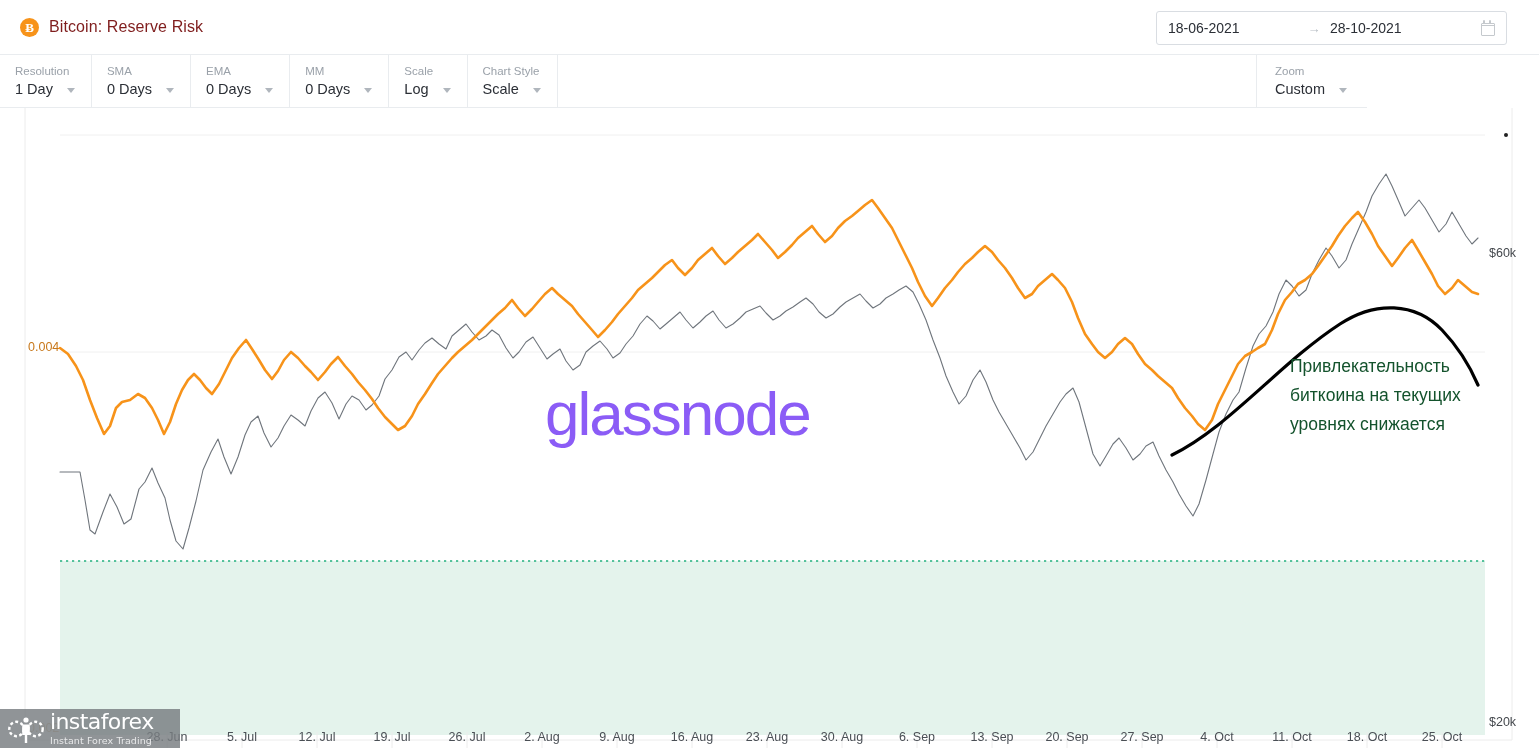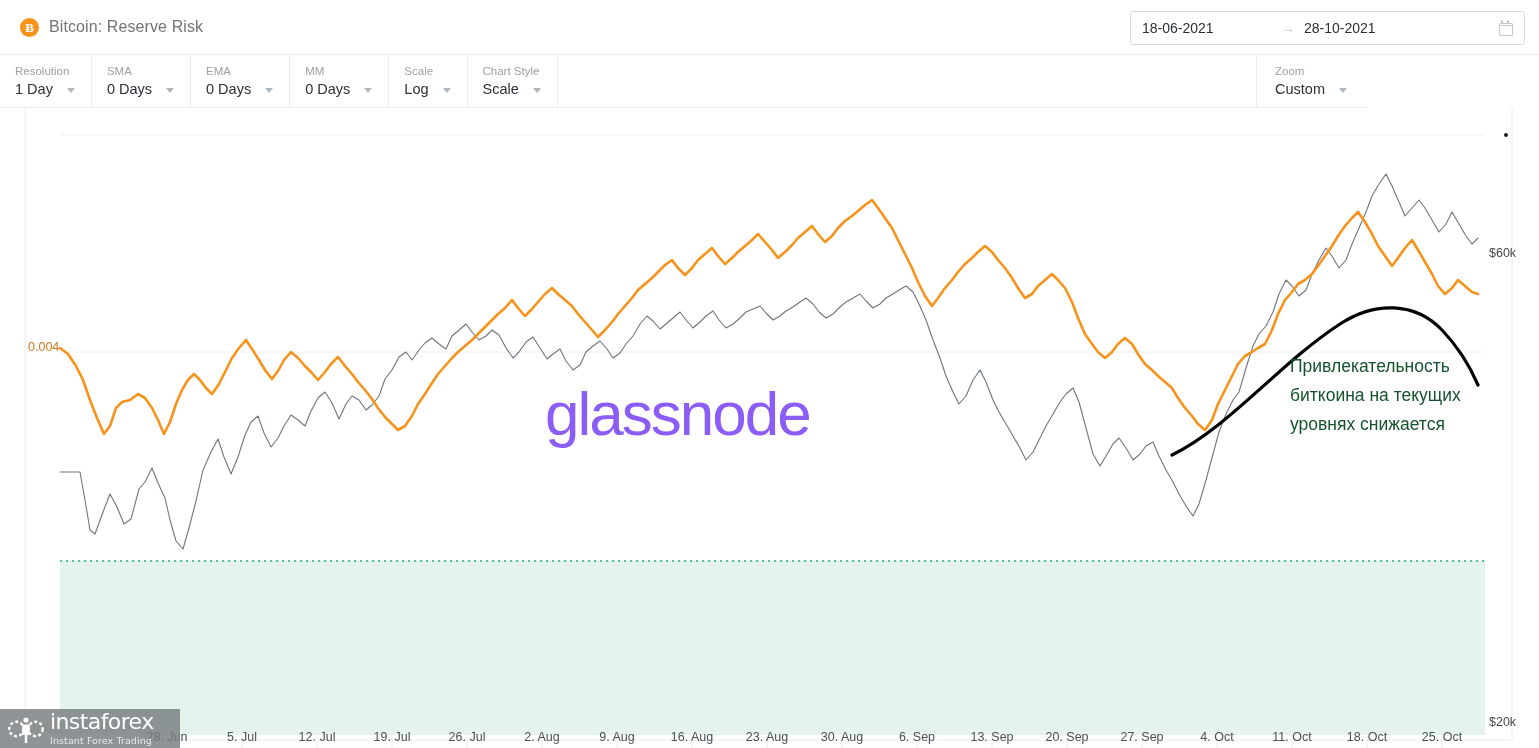--- a/index.html
+++ b/index.html
@@ -20,26 +20,26 @@
     border-bottom:1px solid #e9ecef;
     display:flex; align-items:center;
   }
   #title-wrap { display:flex; align-items:center; gap:10px; padding-left:20px; }
   .btc-icon {
     width:19px; height:19px; border-radius:50%;
     background:#f7931a; color:#fff;
     font-size:13px; font-weight:bold; line-height:19px; text-align:center;
     font-family:"Liberation Serif", serif;
   }
-  #page-title { font-size:16px; color:#737373; letter-spacing:.1px; }
+  #page-title { font-size:16px; color:#7f1d1d; letter-spacing:.1px; }
 
   
   #daterange {
-    position:absolute; right:14px; top:11px;
-    width:395px; height:32px;
+    position:absolute; right:32px; top:11px;
+    width:351px; height:32px;
     border:1px solid #d9dde2; border-radius:3px; background:#fff;
     display:flex; align-items:center; padding:16px 11px;
     font-size:14px;
   }
   #date-start { color:#2b2f36; width:130px; }
   #date-arrow { color:#b8bec5; font-size:13px; width:32px; text-align:center; }
   #date-end { color:#2b2f36; flex:1; }
   .cal-icon { width:14px; height:15px; position:relative; opacity:.5; }
   .cal-icon i {
     position:absolute; left:0; top:2px; width:14px; height:13px;

